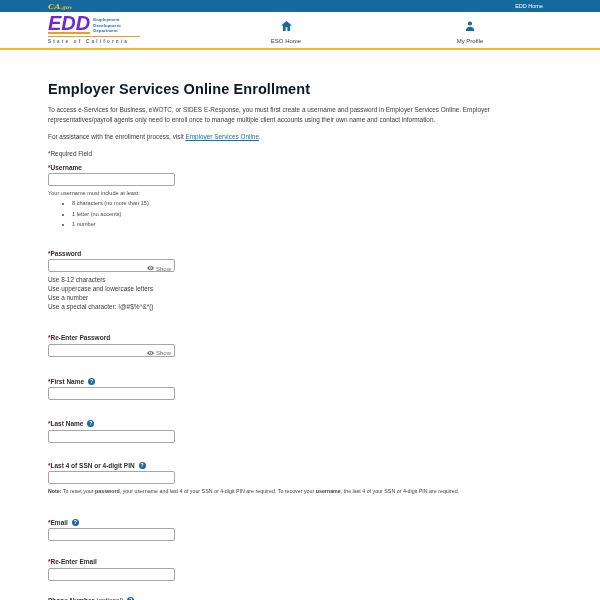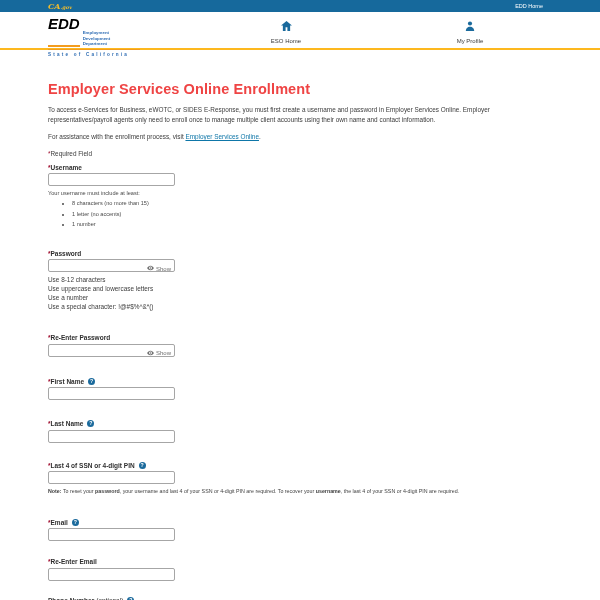--- a/index.html
+++ b/index.html
@@ -11,35 +11,35 @@
   .ca-brand { position:absolute; left:48px; top:1px; font-family:"DejaVu Serif", serif;
               font-style:italic; font-weight:bold; color:#EFBC2E; font-size:8px; line-height:10px; }
   .ca-brand .gov { font-size:5px; font-style:italic; }
   .edd-home-link { position:absolute; right:57px; top:3px; color:#ffffff; font-size:5.5px;
                    text-decoration:none; }
 
   
   .header { height:38px; background:#ffffff; border-bottom:2px solid #FDB81E; position:relative; }
   .edd-logo { position:absolute; left:48px; top:4px; width:92px; }
   .edd-top { display:flex; align-items:flex-end; gap:3px; }
-  .edd-acronym { font-size:15px; font-weight:800; font-style:italic; color:#000000;
-                 line-height:15px; border-bottom:2px solid #F29C1F; padding-bottom:14px; }
+  .edd-acronym { font-size:20px; font-weight:800; font-style:italic; color:#6d28d9;
+                 line-height:15px; border-bottom:2px solid #F29C1F; padding-bottom:1px; }
   .edd-lines { font-size:4.4px; font-weight:bold; color:#2F6DB4; line-height:1.3; }
   .edd-state { margin-top:2px; font-size:4.6px; font-weight:bold; color:#2F6DB4;
                letter-spacing:2.2px; border-top:1px solid #F29C1F; padding-top:1.5px;
                white-space:nowrap; }
   .nav-item { position:absolute; top:5px; display:flex; flex-direction:column;
               align-items:center; gap:3px; cursor:pointer; text-decoration:none; }
   .nav-eso { left:264px; width:44px; }
   .nav-profile { left:448px; width:44px; }
   .nav-label { font-size:6px; color:#3a3a3a; }
 
   
   .main { padding:0 45px 0 48px; }
-  h1.page-title { margin-top:31px; font-size:14.5px; font-weight:600; color:#ef4444;
+  h1.page-title { margin-top:31px; font-size:14.5px; font-weight:600; color:#0f172a;
                   letter-spacing:.1px; }
   .intro { margin-top:8px; font-size:6.4px; line-height:1.55; color:#3c3c3c; max-width:509px; }
   .assist { margin-top:8px; font-size:6.4px; color:#3c3c3c; }
   .assist a { color:#0E76A8; text-decoration:underline; }
   .reqnote { margin-top:10px; font-size:6.4px; color:#3c3c3c; }
   .req { color:#A00C2D; }
 
   .group { }
   .flabel { font-size:6.5px; font-weight:bold; color:#2f2f2f; display:flex;
             align-items:center; }

